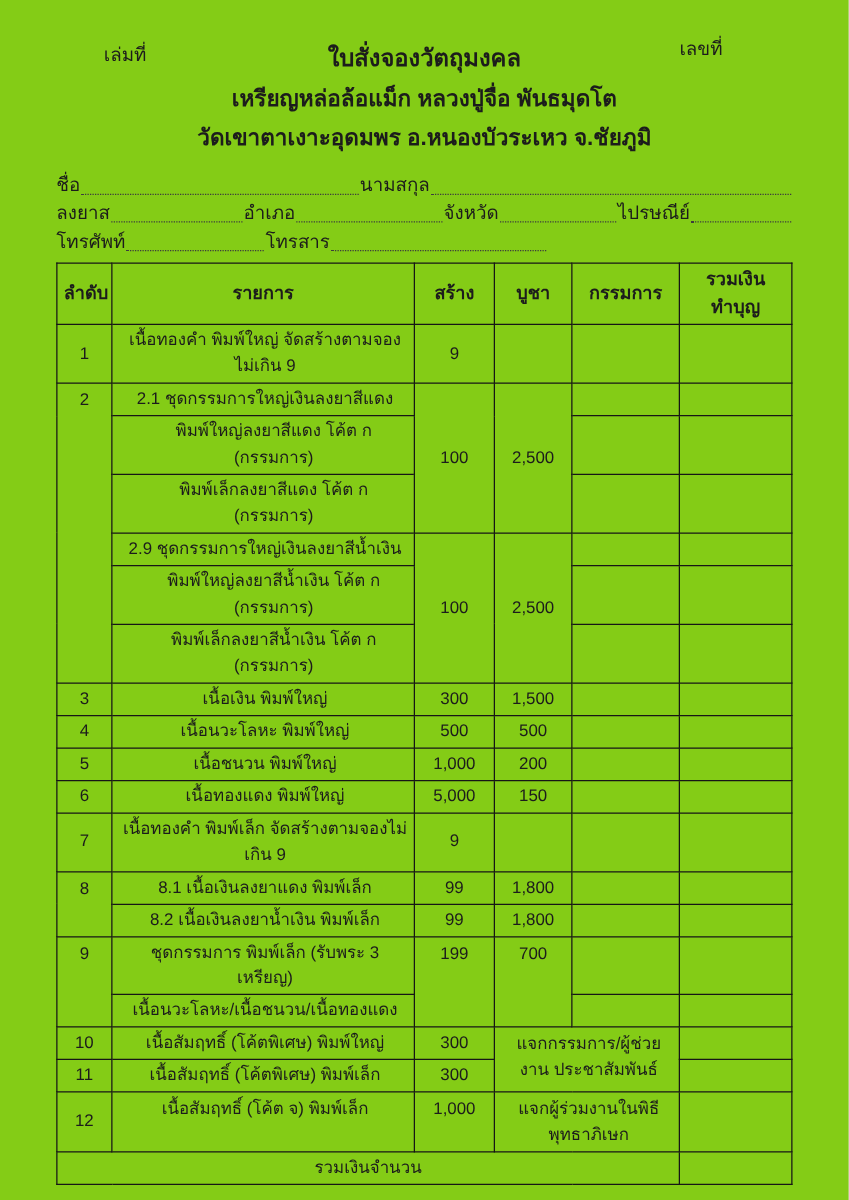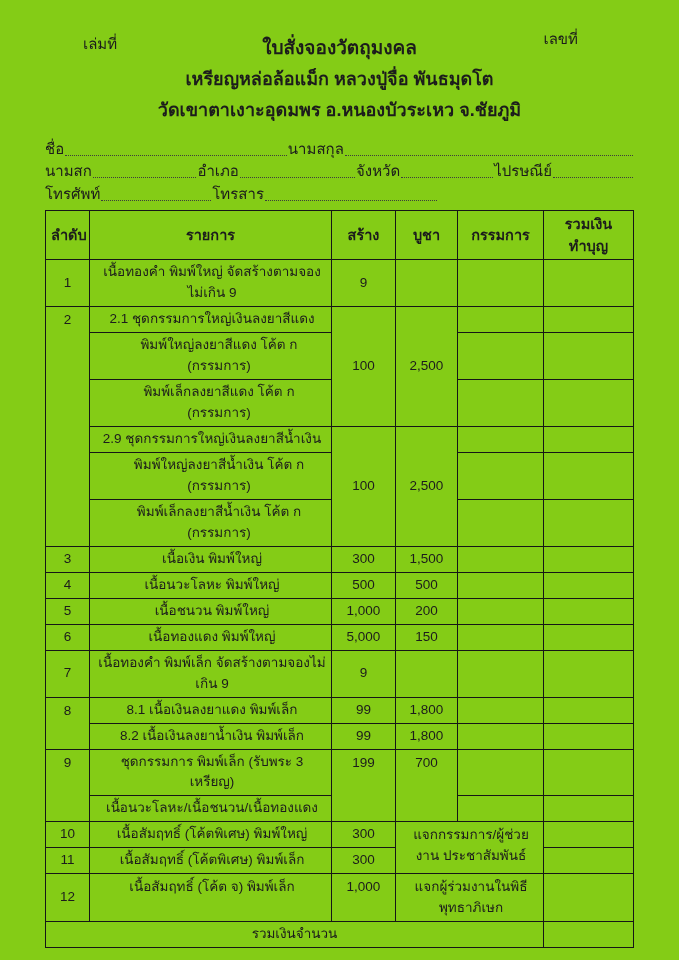--- a/index.html
+++ b/index.html
@@ -63,21 +63,21 @@
   </div>
 
   <div class="fields">
     <div class="frow">
       <span class="lbl">ชื่อ</span>
       <span class="d f1"></span>
       <span class="lbl">นามสกุล</span>
       <span class="d f13"></span>
     </div>
     <div class="frow">
-      <span class="lbl">นามสก</span>
+      <span class="lbl">ลงยาส</span>
       <span class="d f09"></span>
       <span class="lbl">อำเภอ</span>
       <span class="d f1"></span>
       <span class="lbl">จังหวัด</span>
       <span class="d f08"></span>
       <span class="lbl">ไปรษณีย์</span>
       <span class="d w82"></span>
     </div>
     <div class="frow">
       <span class="lbl">โทรศัพท์</span>

